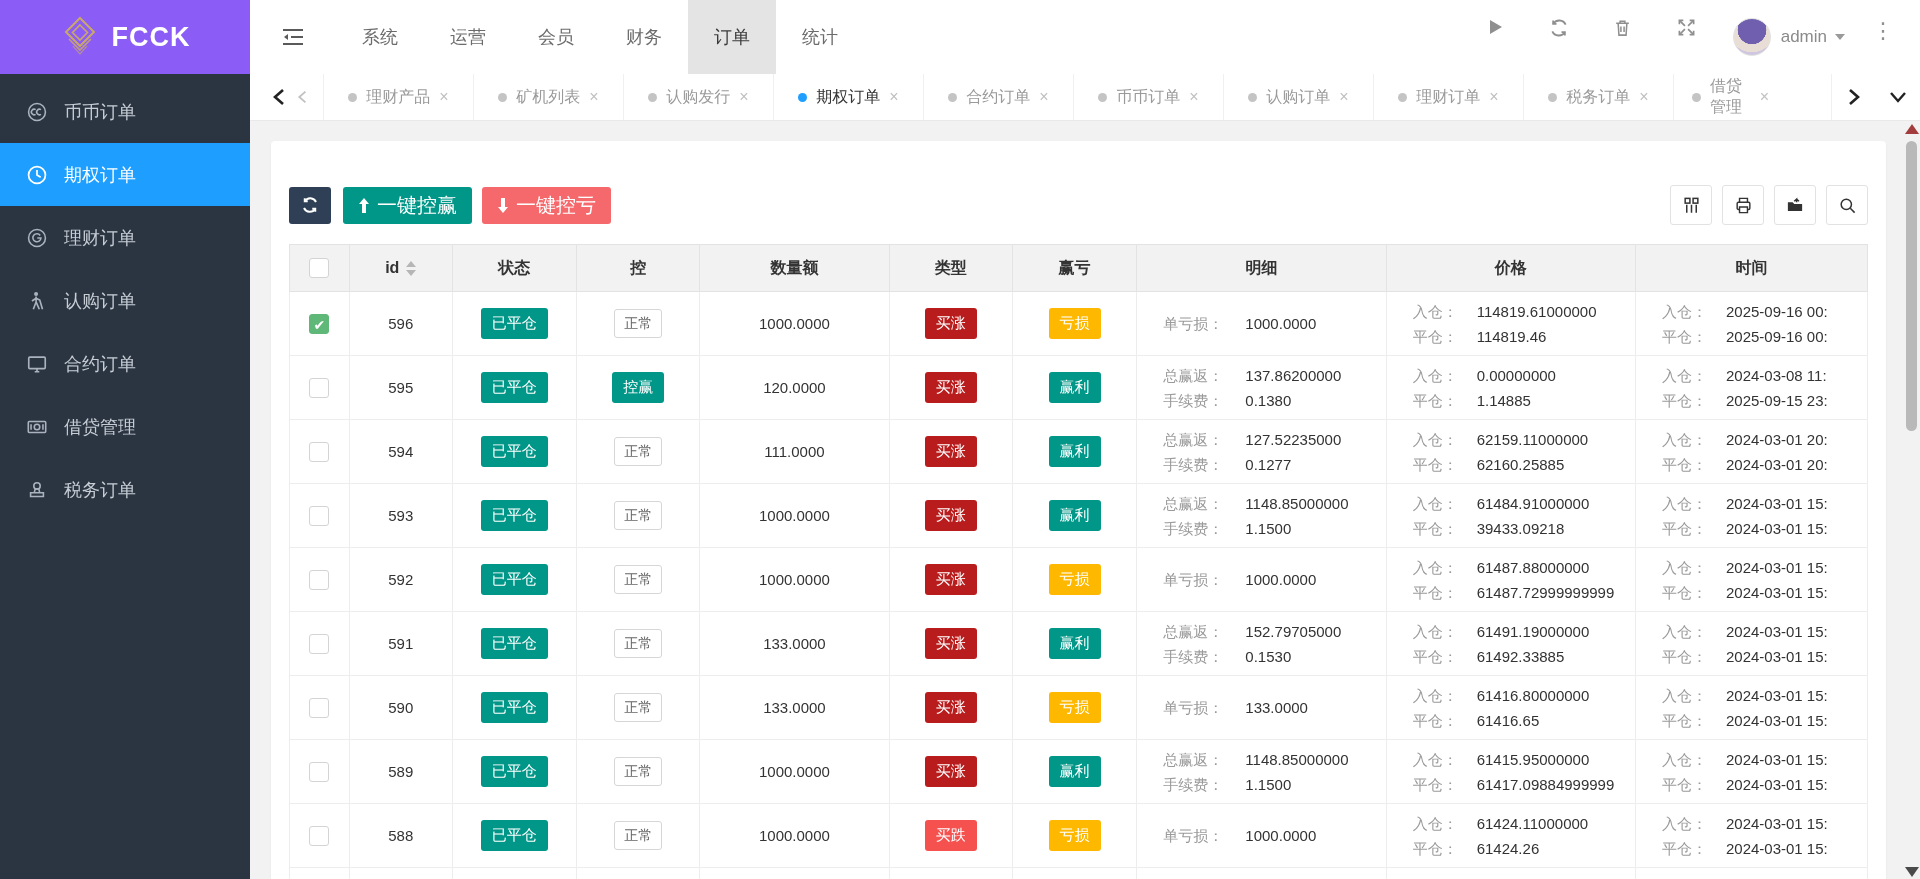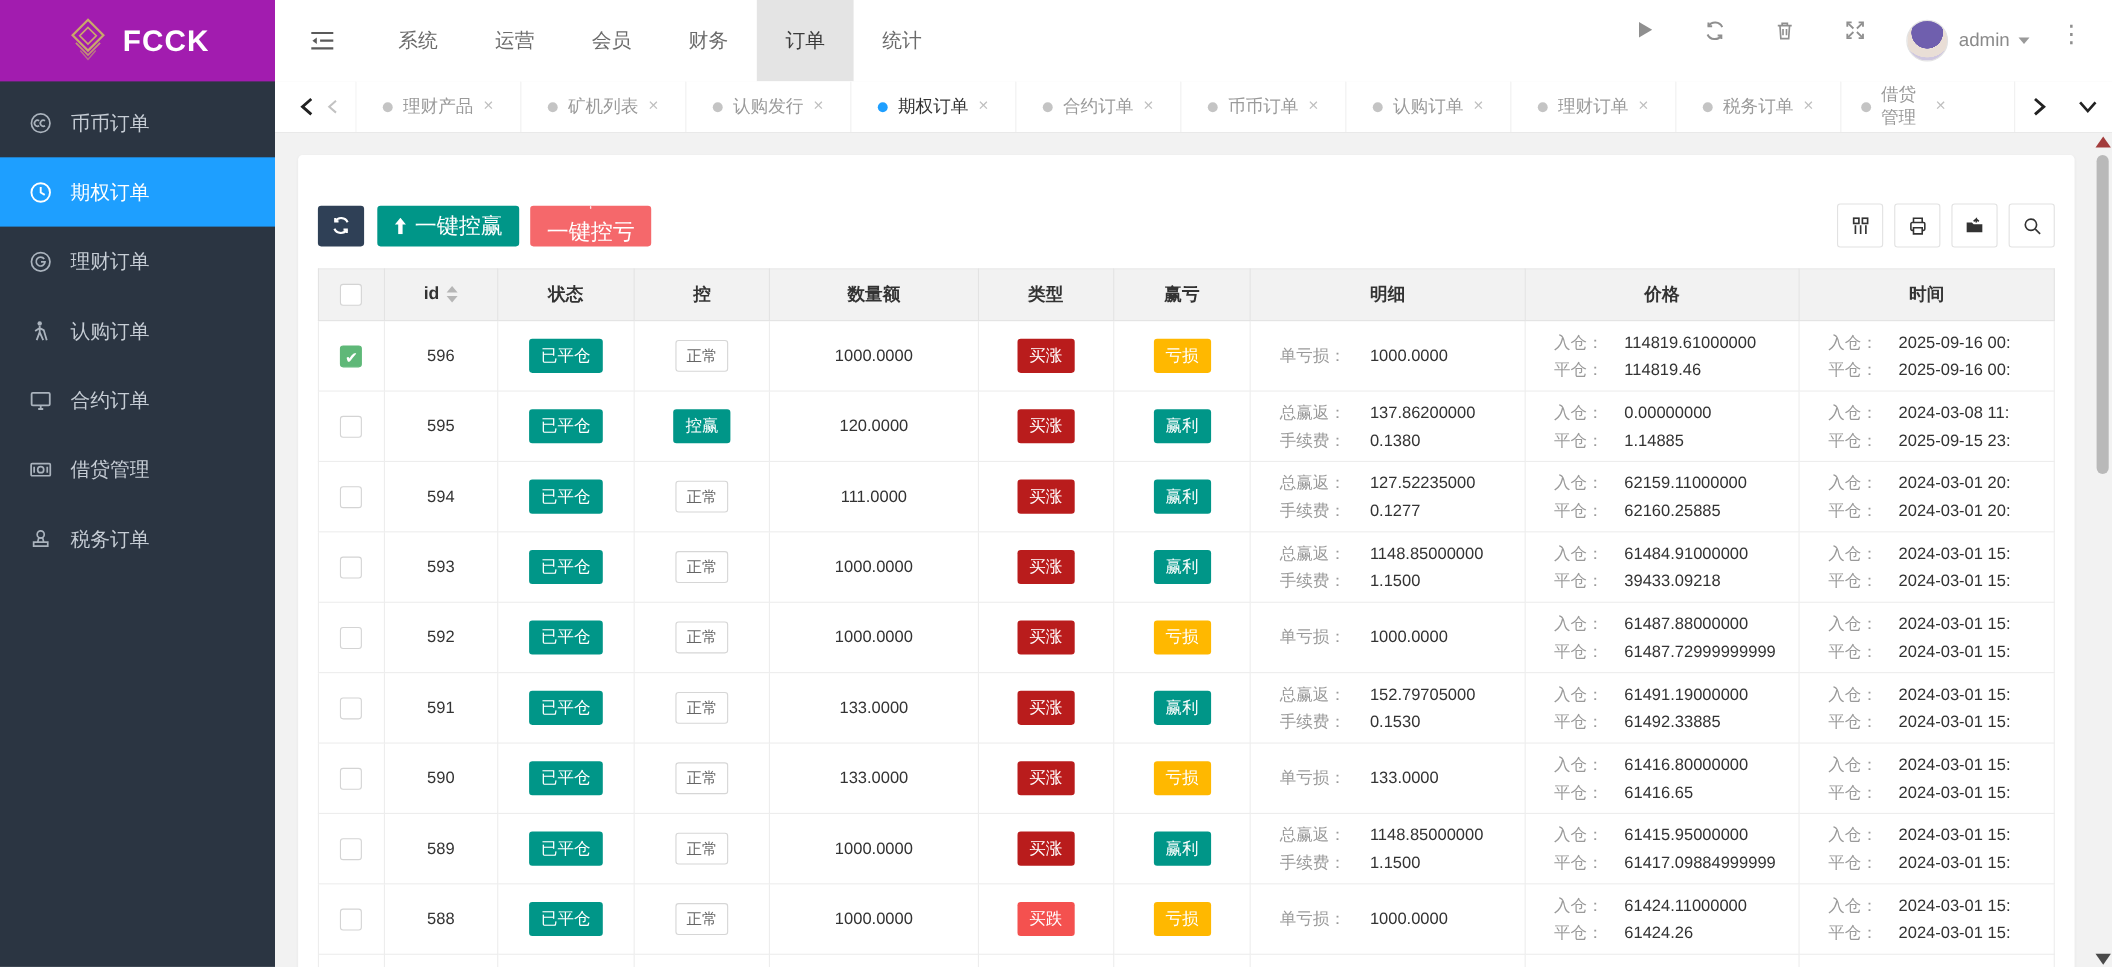--- a/index.html
+++ b/index.html
@@ -1,20 +1,20 @@
 <!DOCTYPE html>
 <html><head>
 <meta charset="utf-8">
 <style>
   *{margin:0;padding:0;box-sizing:border-box;}
   html,body{width:1920px;height:879px;overflow:hidden;font-family:"Liberation Sans","DejaVu Sans",sans-serif;background:#f2f2f2;}
   svg{display:block;}
   
   .sidebar{position:absolute;left:0;top:0;width:250px;height:879px;background:#2b3542;z-index:5;}
-  .logo{height:74px;background:#a21caf;display:flex;align-items:center;justify-content:center;gap:12px;color:#fff;font-size:27px;font-weight:bold;letter-spacing:1px;}
+  .logo{height:74px;background:#8b5cf6;display:flex;align-items:center;justify-content:center;gap:12px;color:#fff;font-size:27px;font-weight:bold;letter-spacing:1px;}
   .menu{padding-top:6px;}
   .mi{height:63px;display:flex;align-items:center;gap:16px;padding-left:26px;color:#c6cdd5;font-size:18px;cursor:pointer;}
   .mi .ic{width:22px;height:22px;color:#aab3bd;flex:0 0 22px;}
   .mi.active{background:#1E9FFF;color:#fff;}
   .mi.active .ic{color:#fff;}
   
   .topbar{position:absolute;left:250px;top:0;right:0;height:74px;background:#fff;display:flex;align-items:center;}
   .collapse{width:86px;display:flex;justify-content:center;color:#5a5a5a;cursor:pointer;}
   .nav{display:flex;height:74px;text-align:right;}
   .nav-it{width:88px;display:flex;align-items:center;justify-content:center;font-size:18px;color:#6b6b6b;cursor:pointer;}
@@ -36,21 +36,21 @@
   .tab .x{color:#c0c0c0;font-size:16px;}
   .tb-right{display:flex;align-items:center;border-left:1px solid #f0f0f0;}
   .tb-btn{width:44px;display:flex;justify-content:center;align-items:center;cursor:pointer;color:#444;}
   
   .main{position:absolute;left:250px;top:121px;right:0;bottom:0;background:#f2f2f2;}
   .card{position:absolute;left:21px;top:20px;right:34px;height:1100px;background:#fff;border-radius:4px;box-shadow:0 1px 3px rgba(0,0,0,.05);padding:44px 18px 0 18px;}
   .toolbar{display:flex;align-items:center;}
   .btn{height:37px;border-radius:3px;border:none;display:inline-flex;align-items:center;justify-content:center;gap:7px;color:#fff;font-size:20px;padding:0 15px;cursor:pointer;font-family:inherit;}
   .btn-dark{background:#2F4056;width:42px;padding:0;}
   .btn-green{background:#009688;margin-left:12px;}
-  .btn-red{background:#F5686B;margin-left:10px;flex-direction:column;}
+  .btn-red{background:#F5686B;margin-left:10px;}
   .tb-icons{margin-left:auto;display:flex;gap:10px;}
   .sq{width:42px;height:40px;border:1px solid #e2e2e2;background:#fff;border-radius:3px;display:flex;align-items:center;justify-content:center;color:#333;cursor:pointer;}
   
   table{width:100%;border-collapse:collapse;table-layout:fixed;margin-top:19px;border:1px solid #e9e9e9;}
   th{height:47px;background:#f2f2f2;font-size:16px;color:#333;font-weight:bold;border:1px solid #e3e3e3;}
   td{height:64px;border:1px solid #ededed;font-size:15px;color:#333;text-align:center;background:#fff;}
   .c-cb{width:3.8%;} .c-id{width:6.5%;} .c-st{width:7.9%;} .c-ct{width:7.8%;}
   .c-am{width:12%;} .c-ty{width:7.8%;} .c-rs{width:7.9%;}
   .c-de{width:15.8%;} .c-pr{width:15.8%;} .c-tm{width:14.7%;}
   .cb{display:inline-block;width:20px;height:20px;border:1px solid #d4d4d4;border-radius:3px;background:#fff;vertical-align:middle;cursor:pointer;line-height:20px;font-size:14px;color:#fff;}

